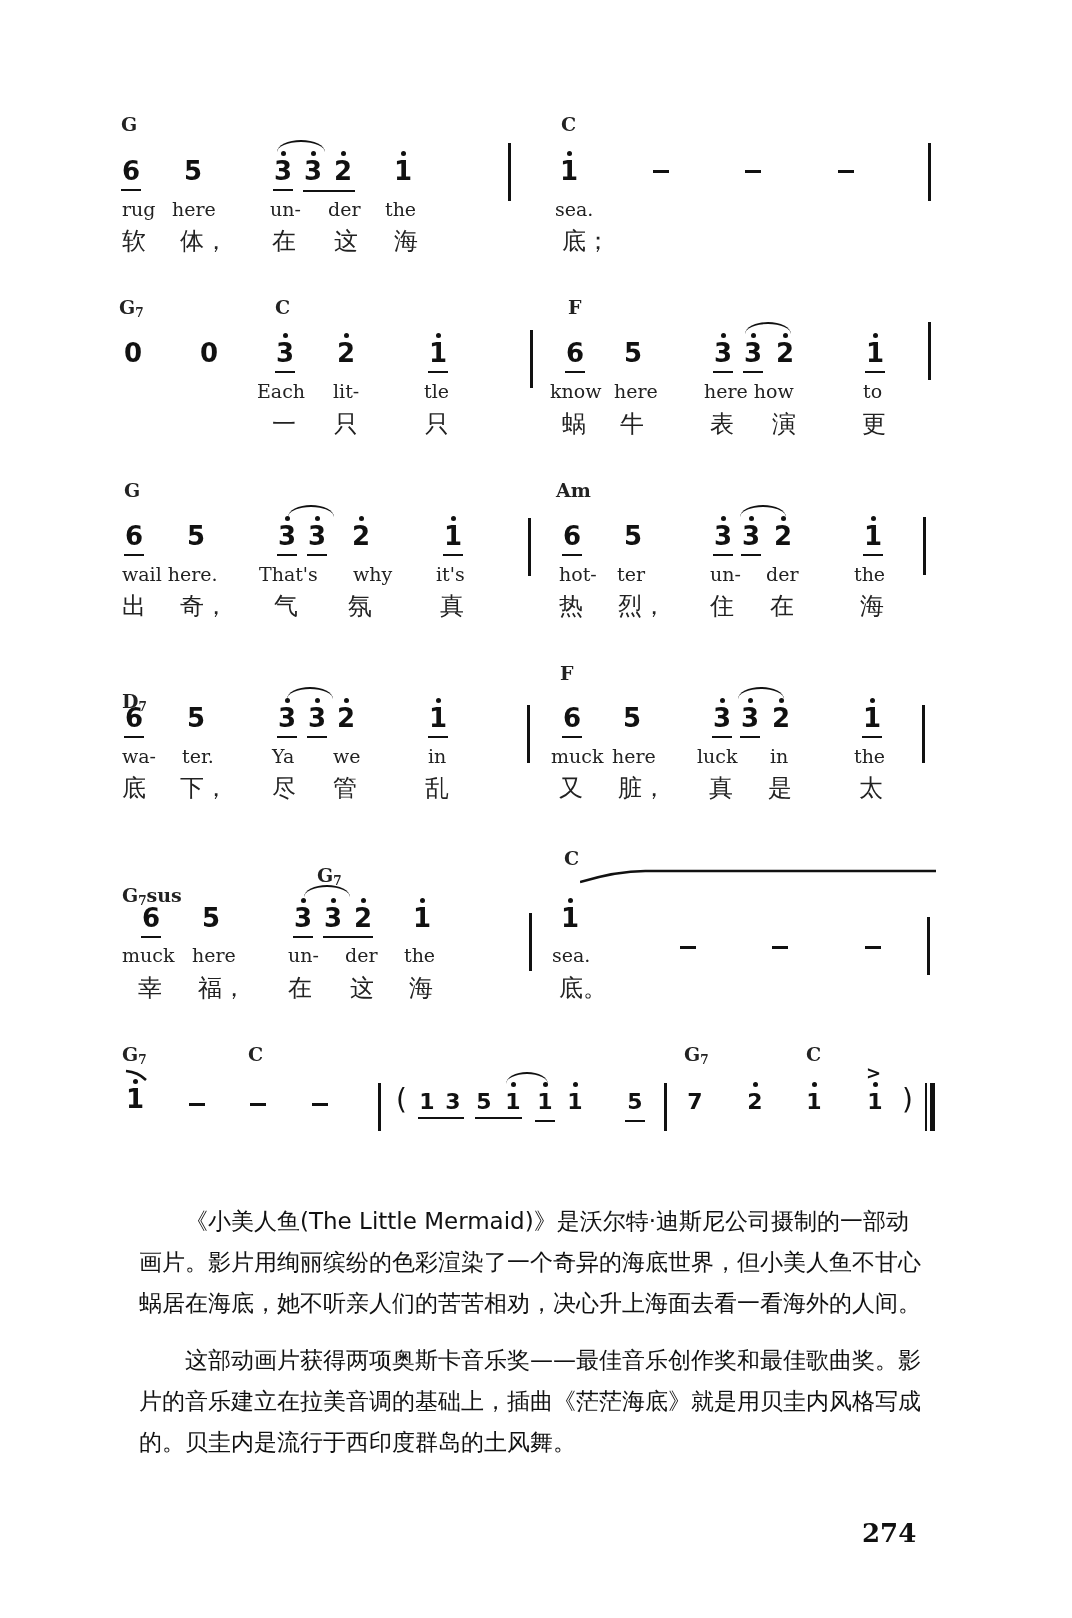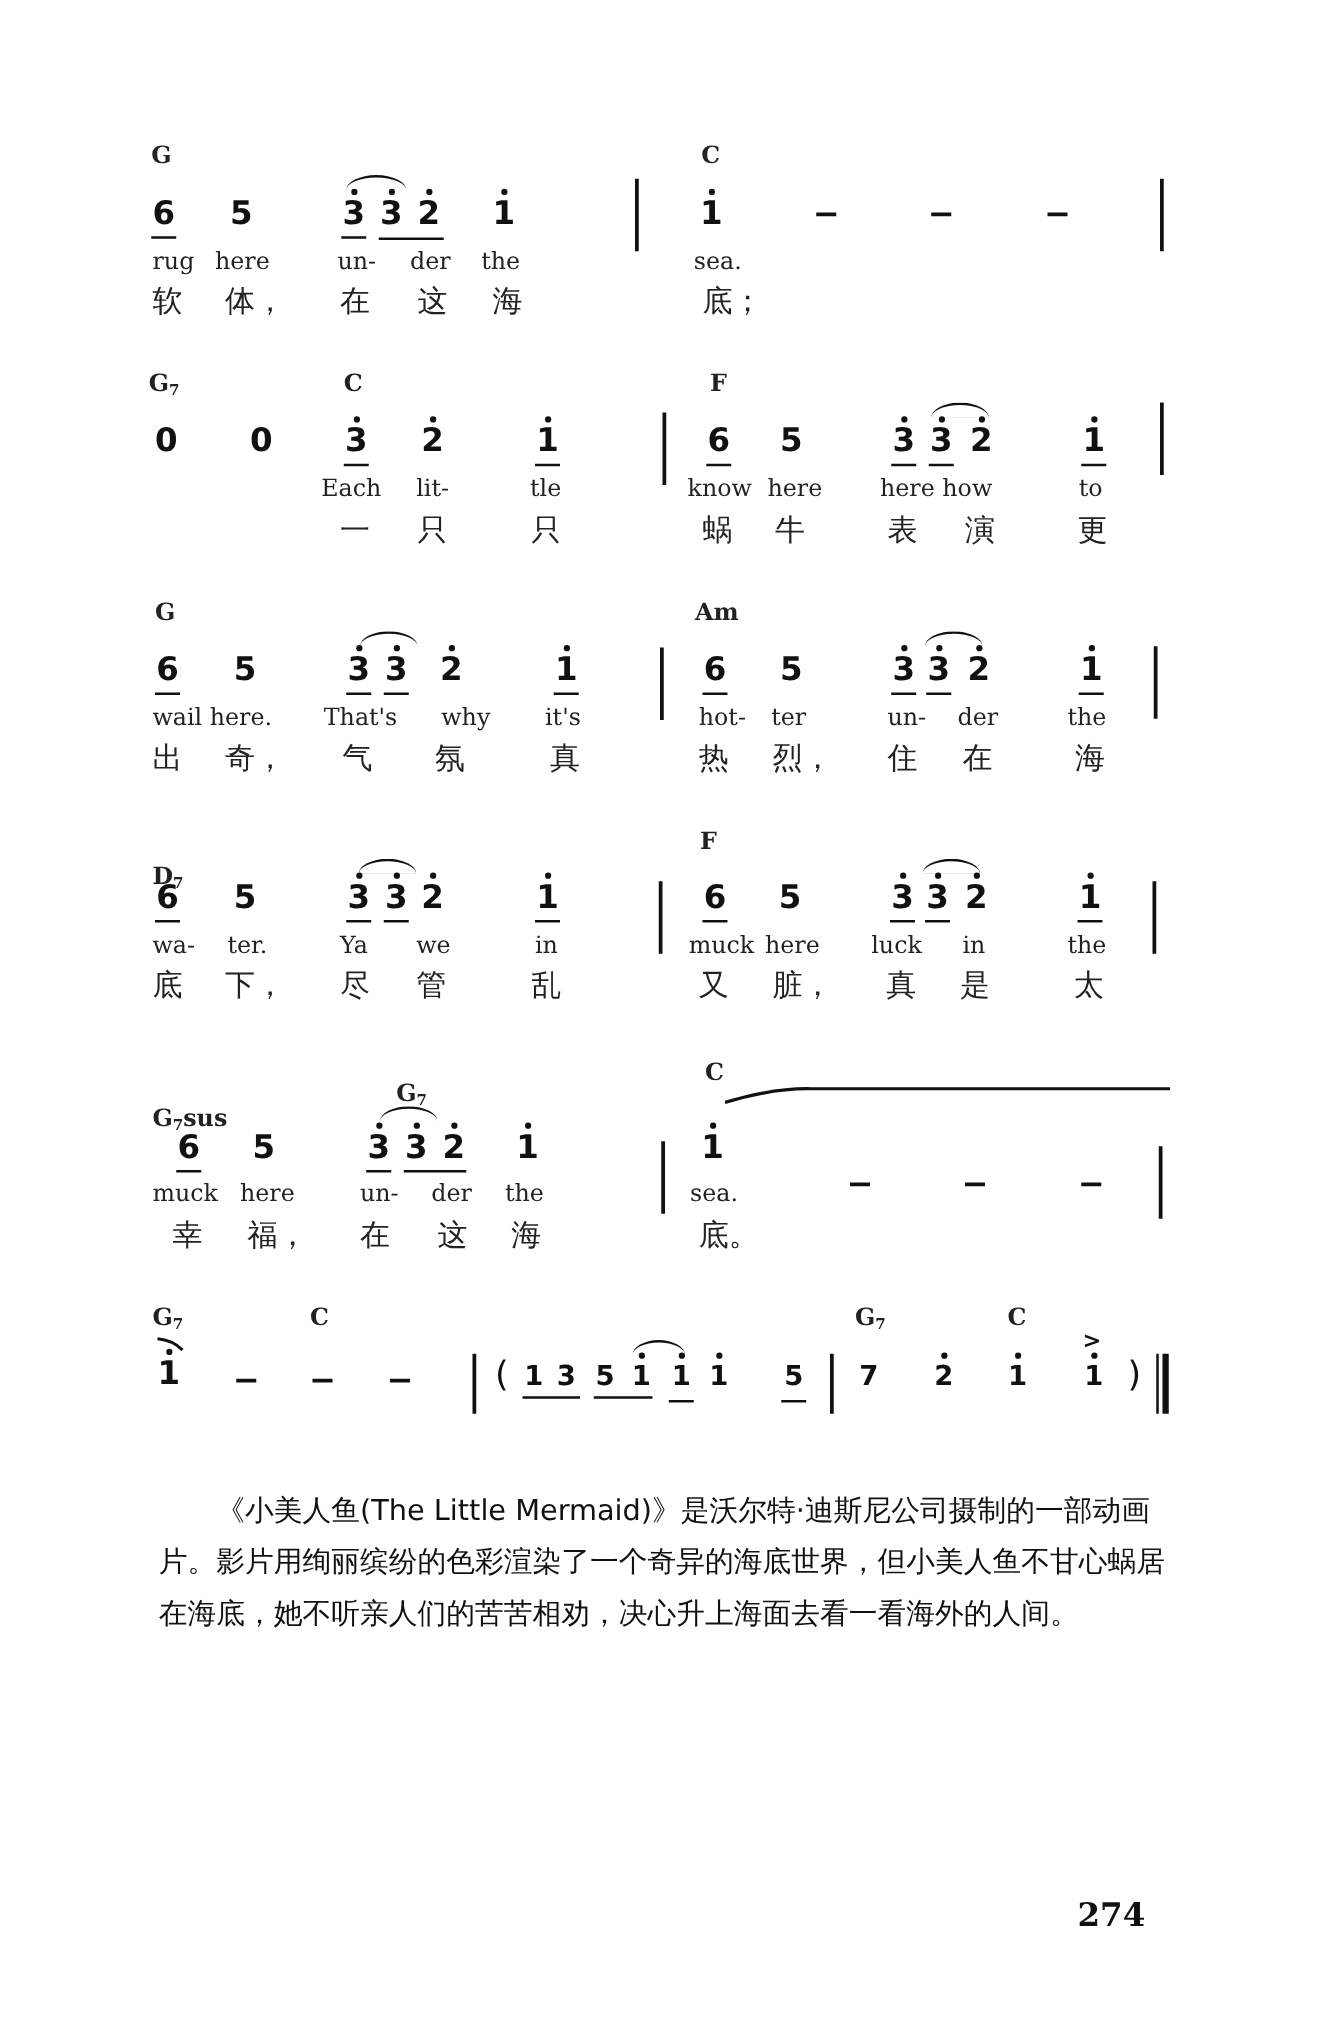--- a/index.html
+++ b/index.html
@@ -12,21 +12,21 @@
   .note .dot { position:absolute; left:50%; top:-5px; width:5px; height:5px; margin-left:-2.5px; border-radius:50%; background:#111; }
   .note.ul::after { content:""; position:absolute; left:3px; right:3px; bottom:-5px; height:2px; background:#111; }
   .dash { position:absolute; width:16px; height:3px; background:#111; }
   .beam { position:absolute; height:2px; background:#111; }
   .tie { position:absolute; border-top:2.5px solid #111; border-radius:50% 50% 0 0 / 100% 100% 0 0; height:10px; }
   .bar { position:absolute; width:3px; background:#111; }
   .lyric-en { position:absolute; font-family:"DejaVu Serif", serif; font-size:19px; color:#222; white-space:nowrap; }
   .lyric-zh { position:absolute; font-family:"DejaVu Sans", sans-serif; font-size:24px; color:#222; white-space:nowrap; }
   .paren { position:absolute; font-family:"DejaVu Sans", sans-serif; font-size:28px; }
   .prose { position:absolute; left:123px; width:815px; font-family:"DejaVu Sans", sans-serif; font-size:23px; line-height:41px; color:#111; }
-  .prose p { margin:4px; text-indent:46px; }
+  .prose p { margin:16px; text-indent:46px; }
   .pageno { position:absolute; left:862px; top:1518px; font-family:"DejaVu Serif", serif; font-weight:bold; font-size:26px; }
 </style>
 </head>
 <body>
 
 <div>
   <div class="chord" style="left:121px;top:113px"><span>G</span></div>
   <div class="chord" style="left:561px;top:113px"><span>C</span></div>
 
   <div class="note ul" style="left:118px;top:156px"><span>6</span></div>
@@ -256,15 +256,16 @@
   <div class="note" style="left:801px;top:1087px;font-size:22px"><span class="dot"></span><span>1</span></div>
   <div class="abs" style="left:866px;top:1062px;font-family:'DejaVu Sans',sans-serif;font-size:18px;font-weight:bold">&gt;</div>
   <div class="note" style="left:862px;top:1087px;font-size:22px"><span class="dot"></span><span>1</span></div>
   <div class="paren" style="left:902px;top:1083px">)</div>
   <div class="bar" style="left:925px;top:1083px;height:48px;width:2px"></div>
   <div class="bar" style="left:930px;top:1083px;height:48px;width:5px"></div>
 </div>
 
 <div class="prose" style="top:1185px">
   <p>《小美人鱼(The Little Mermaid)》是沃尔特·迪斯尼公司摄制的一部动画片。影片用绚丽缤纷的色彩渲染了一个奇异的海底世界，但小美人鱼不甘心蜗居在海底，她不听亲人们的苦苦相劝，决心升上海面去看一看海外的人间。</p>
+  <p style="margin-top:0">这部动画片获得两项奥斯卡音乐奖——最佳音乐创作奖和最佳歌曲奖。影片的音乐建立在拉美音调的基础上，插曲《茫茫海底》就是用贝圭内风格写成的。贝圭内是流行于西印度群岛的土风舞。</p>
 </div>
 
 <div class="pageno">274</div>
 
 </body></html>

